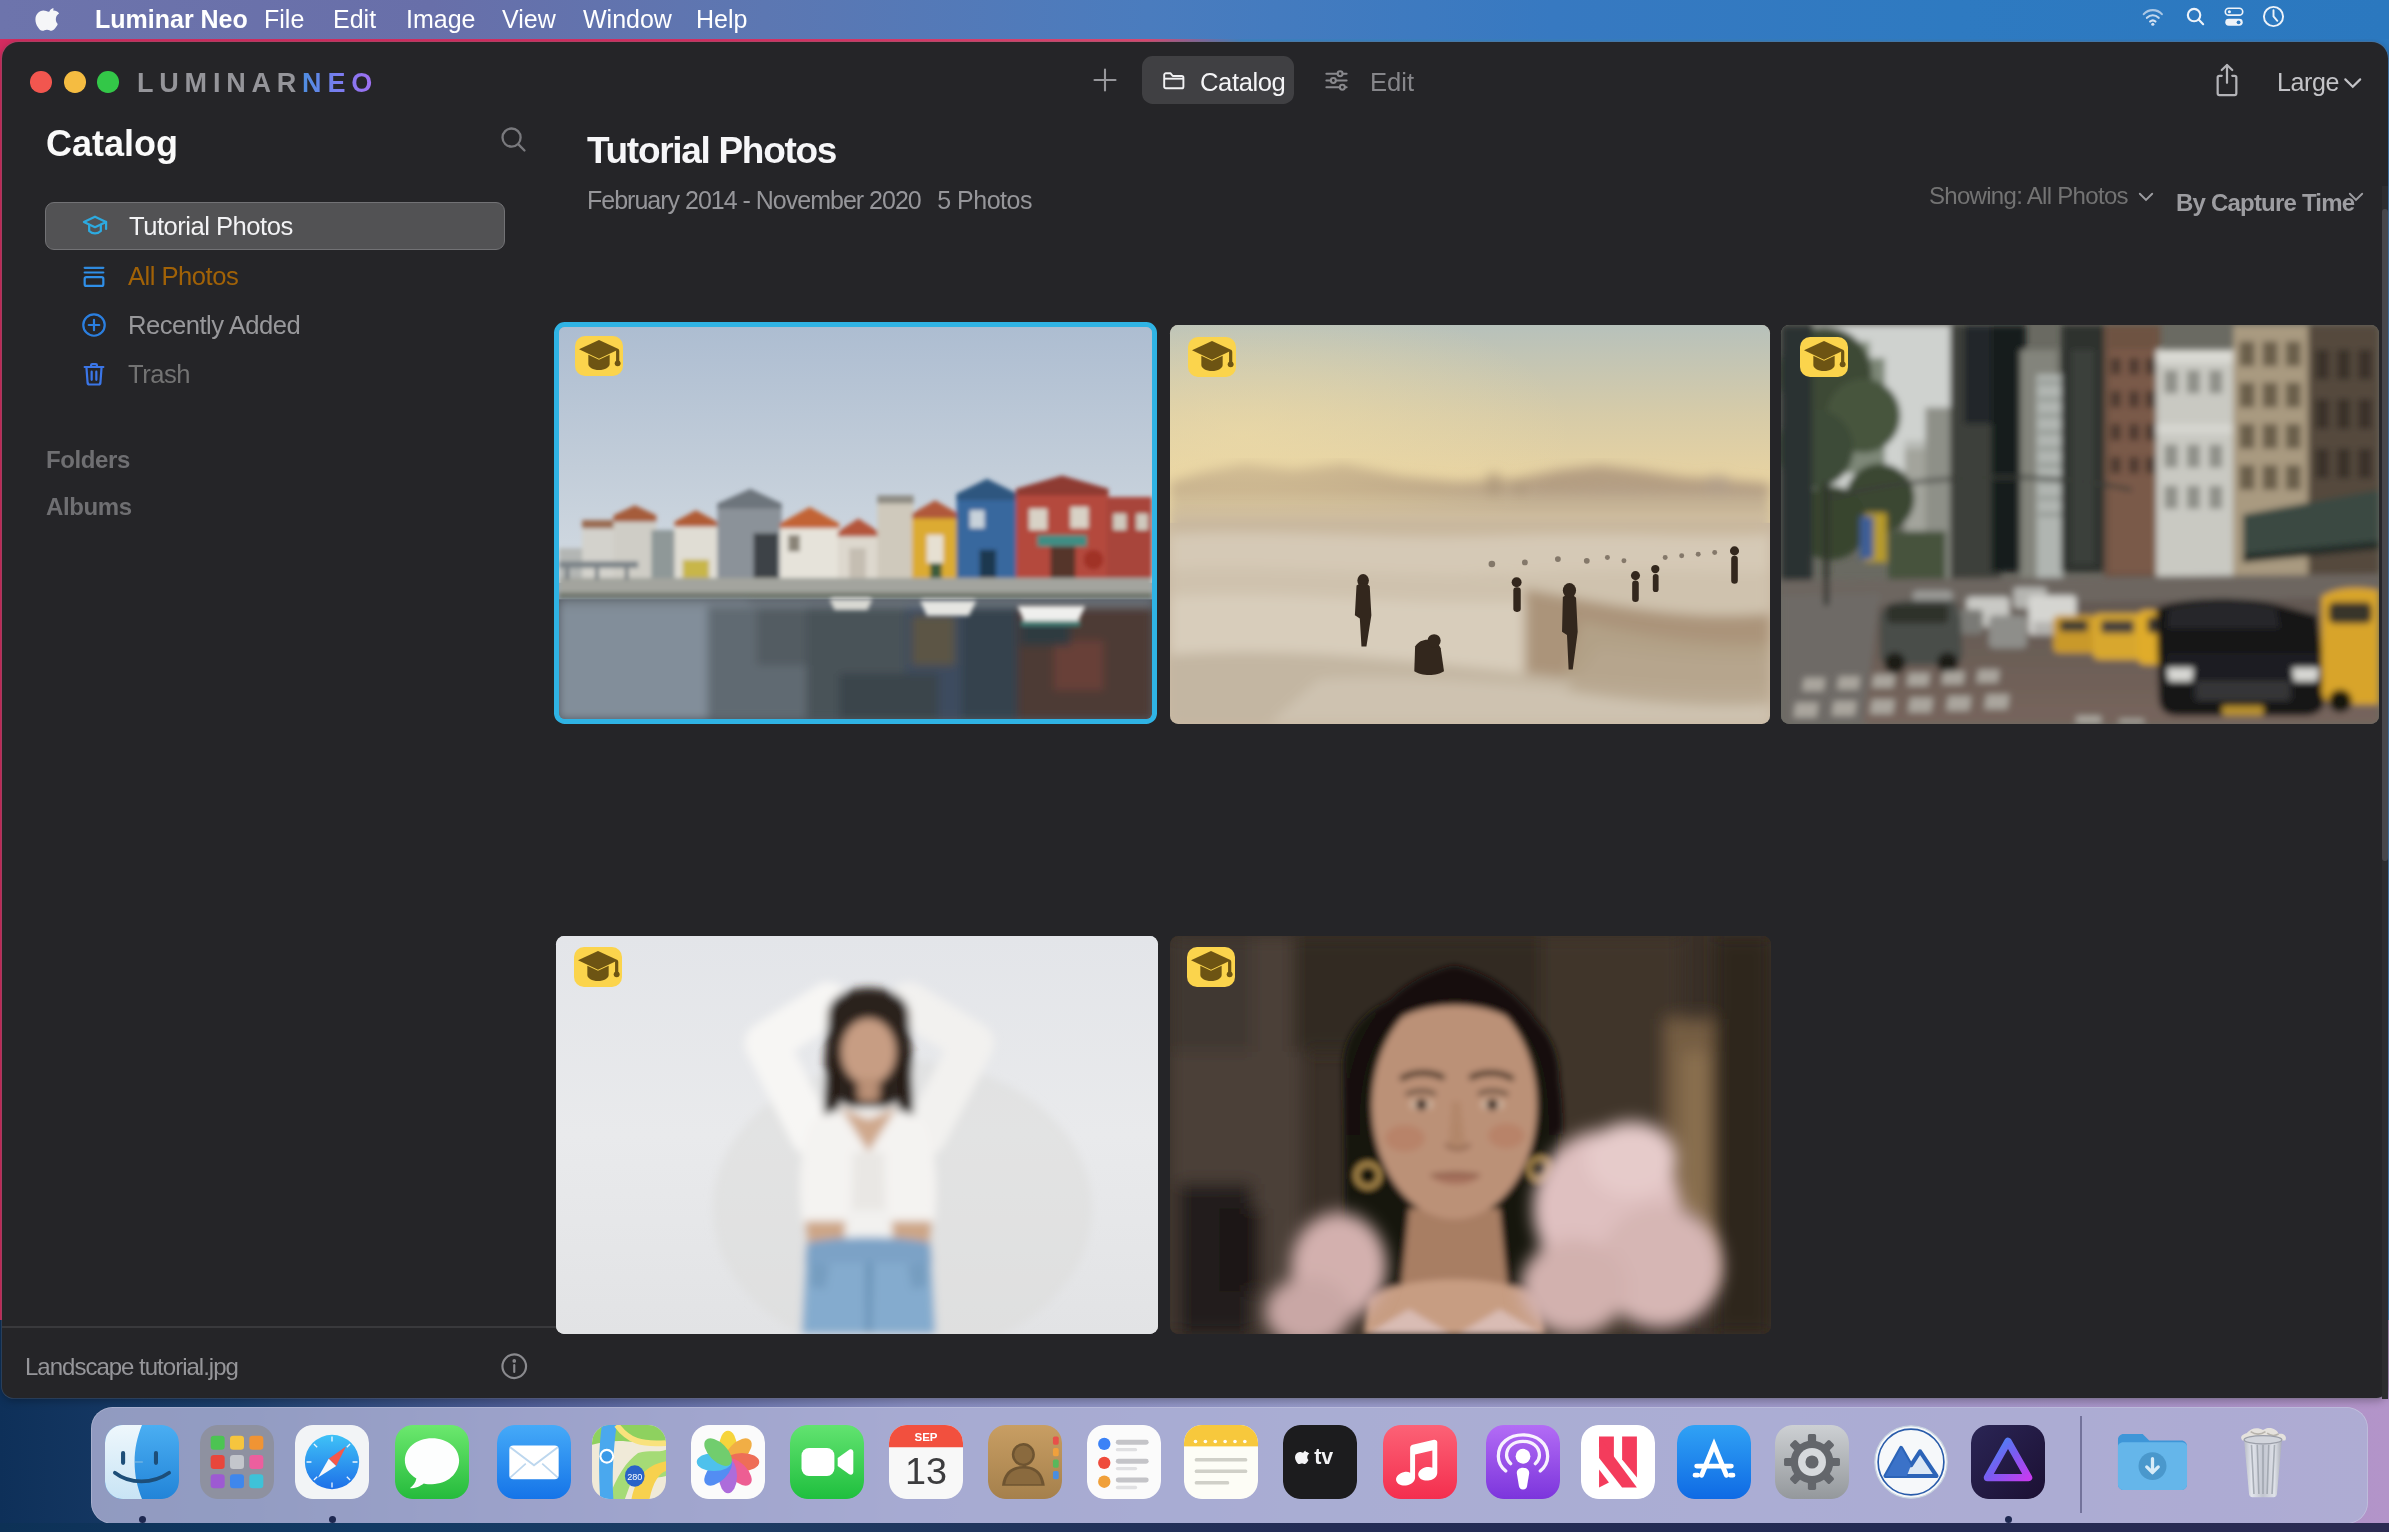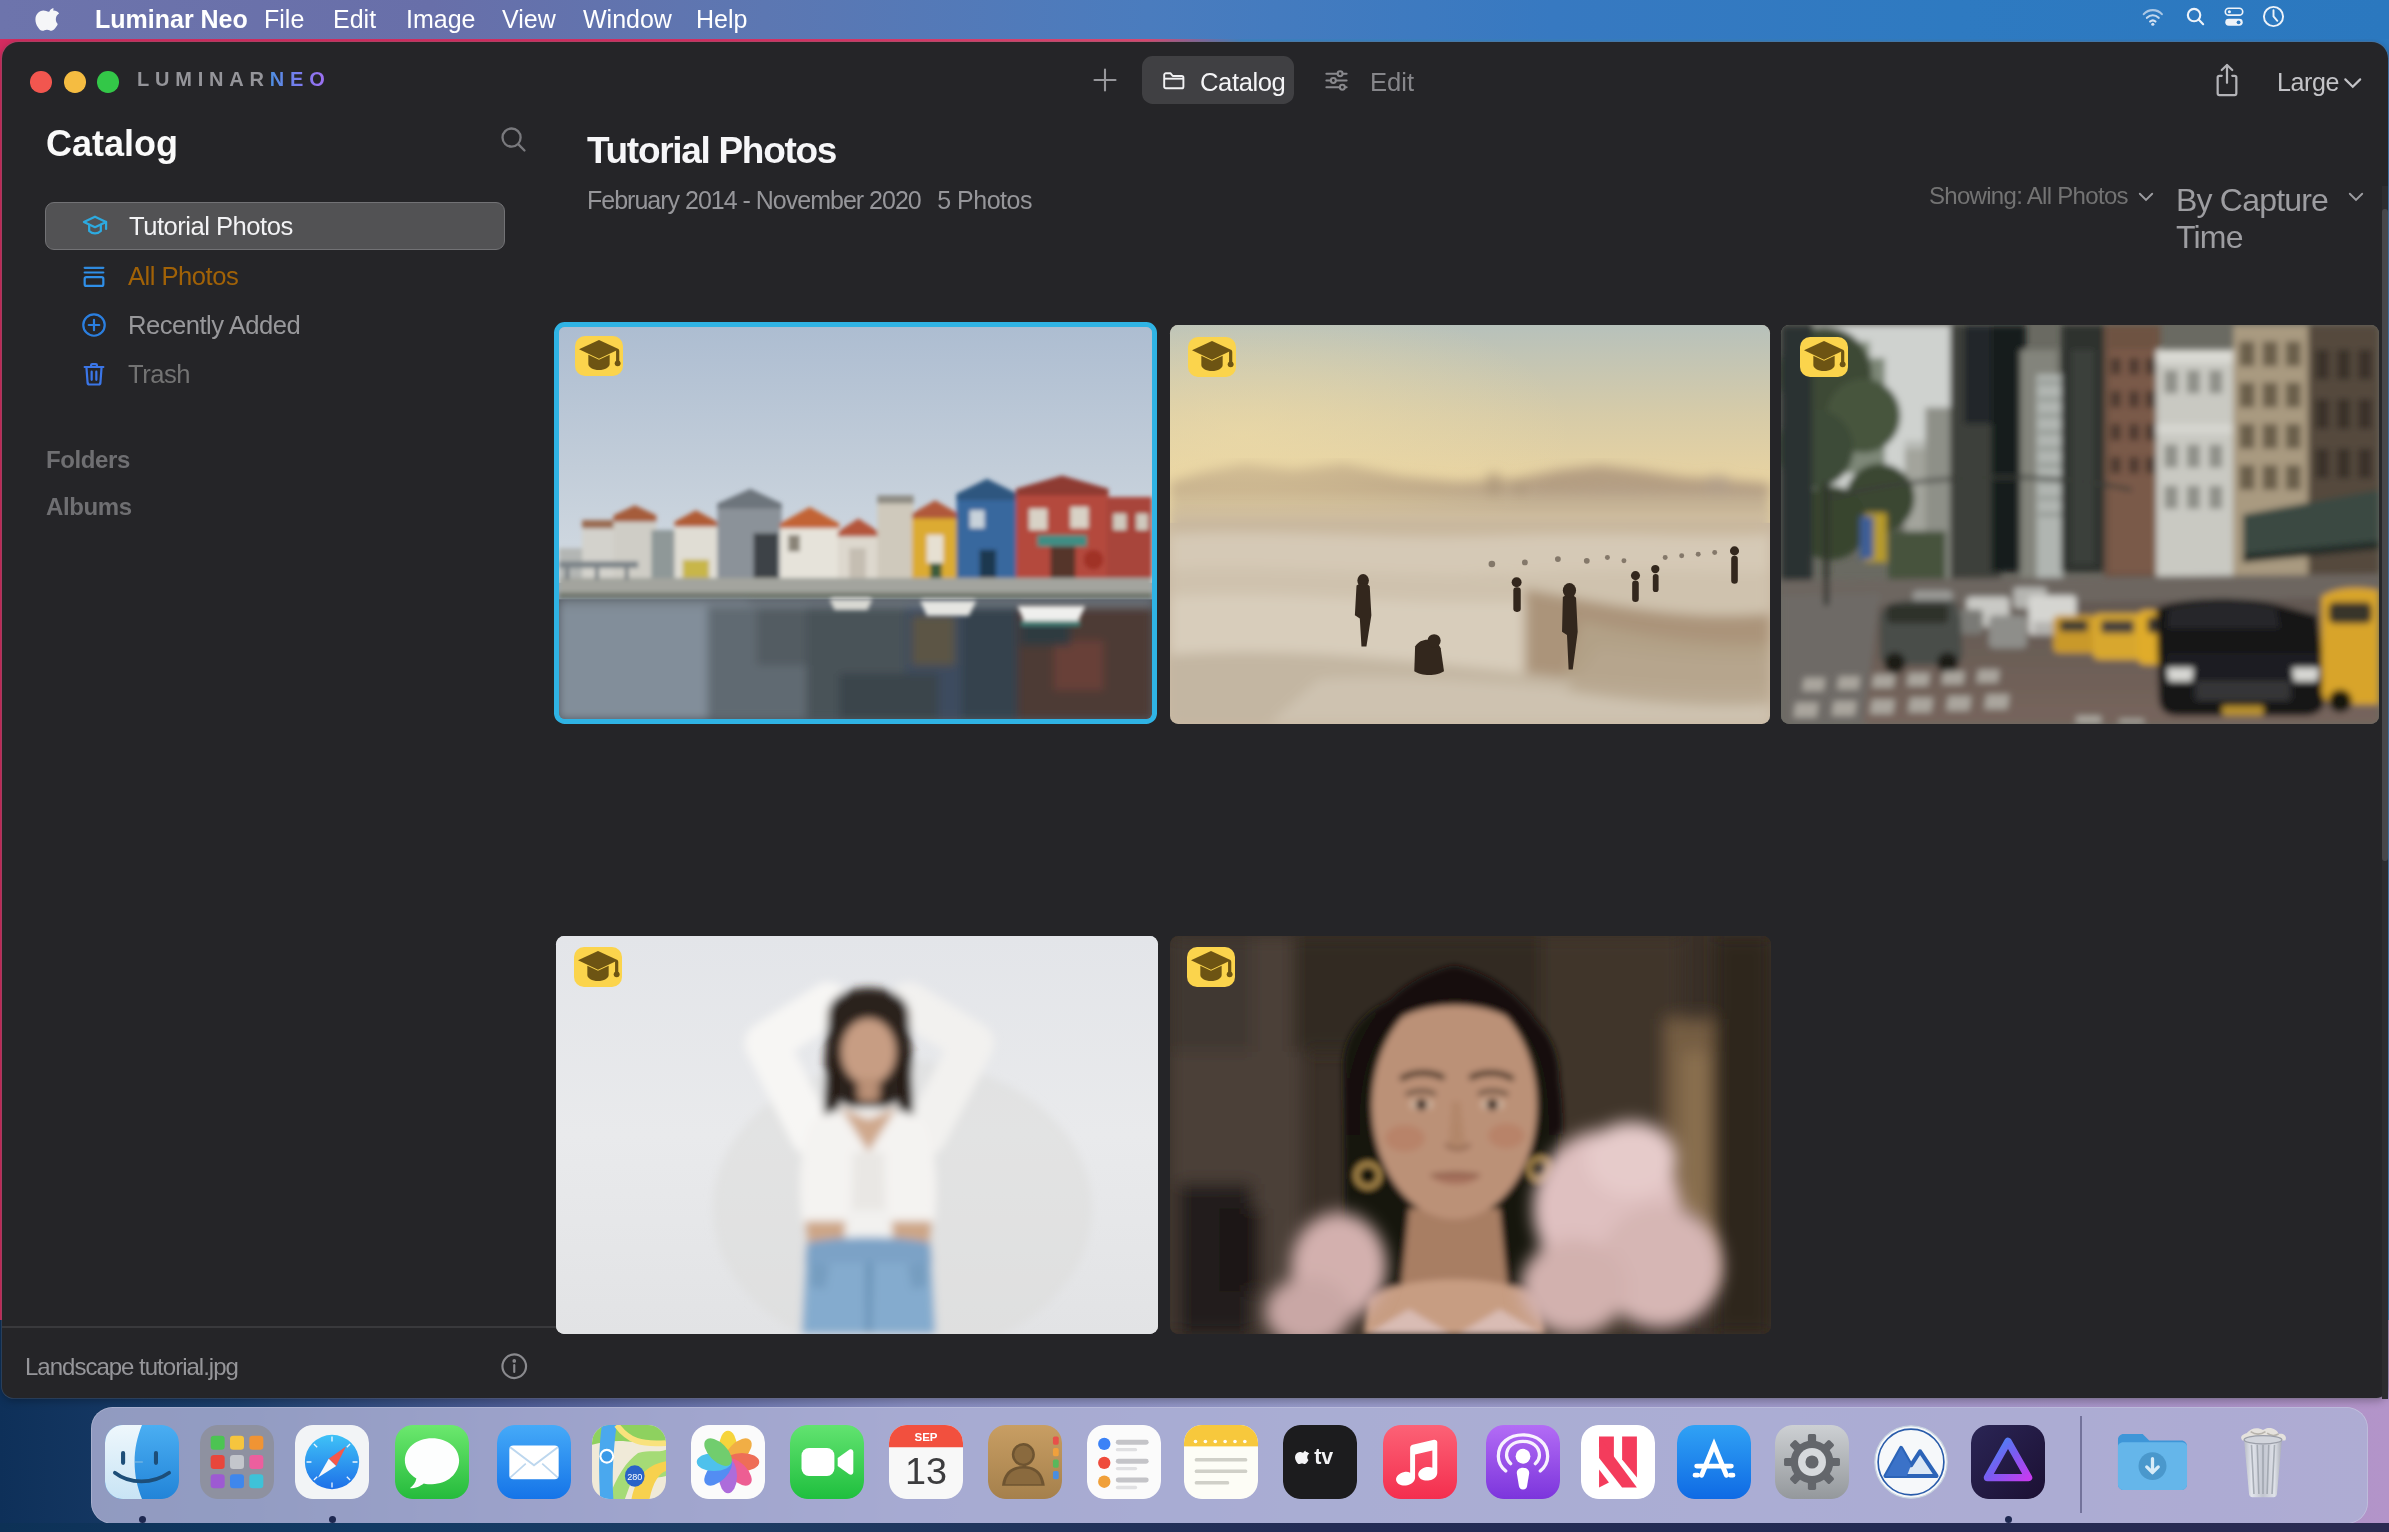--- a/index.html
+++ b/index.html
@@ -69,21 +69,21 @@
   </svg>
   <svg style="position:absolute;left:2262px;top:5px" width="23" height="23" viewBox="0 0 24 24" fill="none" stroke="#eef3f9" stroke-width="2" stroke-linecap="round">
     <circle cx="12" cy="12" r="10"></circle>
     <path d="M12 5.5 L12 12 L16 16.5"></path>
   </svg>
 </div>
 
 <div class="tl" style="left:30px;background:#f2564f;"></div>
 <div class="tl" style="left:64px;background:#f5bc41;"></div>
 <div class="tl" style="left:97px;background:#33c748;"></div>
-<div style="position:absolute;left:137px;top:68px;font-size:20px;letter-spacing:5.8px;font-weight:600;color:#95959a;">LUMINAR<span style="background:linear-gradient(90deg,#4e8ee0,#7b7cf0,#a66df2);-webkit-background-clip:text;background-clip:text;color:transparent;">NEO</span></div>
+<div style="position:absolute;left:137px;top:68px;font-size:27px;letter-spacing:5.8px;font-weight:600;color:#95959a;">LUMINAR<span style="background:linear-gradient(90deg,#4e8ee0,#7b7cf0,#a66df2);-webkit-background-clip:text;background-clip:text;color:transparent;">NEO</span></div>
 
 <svg style="position:absolute;left:1091px;top:66px" width="28" height="28" viewBox="0 0 24 24" fill="none" stroke="#98989c" stroke-width="1.8" stroke-linecap="round">
     <path d="M12 3 L12 21 M3 12 L21 12"></path>
   </svg>
 
 <div style="position:absolute;left:1142px;top:56px;width:152px;height:48px;background:#404043;border-radius:10.7px;"></div>
 <svg style="position:absolute;left:1161px;top:68px" width="25.6" height="25.6" viewBox="0 0 24 24" fill="none" stroke="#f2f2f4" stroke-width="1.8" stroke-linejoin="round">
     <path d="M3 6.5 C3 5.7 3.7 5 4.5 5 L9 5 L11 7.5 L19.5 7.5 C20.3 7.5 21 8.2 21 9 L21 17.5 C21 18.3 20.3 19 19.5 19 L4.5 19 C3.7 19 3 18.3 3 17.5 Z"></path>
     <path d="M3 10 L21 10"></path>
   </svg>
@@ -147,21 +147,21 @@
 <div class="label" style="top:446px;">Folders</div>
 <div class="label" style="top:493px;">Albums</div>
 
 <div style="position:absolute;left:587px;top:130px;font-size:37px;font-weight:700;letter-spacing:-1.3px;color:#f6f6f8;">Tutorial Photos</div>
 <div style="position:absolute;left:587px;top:186px;font-size:25px;letter-spacing:-1px;color:#96969a;">February 2014 - November 2020<span style="margin-left:16.5px;letter-spacing:-0.5px;">5 Photos</span></div>
 
 <div style="position:absolute;left:1929px;top:182px;font-size:24px;letter-spacing:-0.7px;color:#737373;">Showing: All Photos</div>
 <svg style="position:absolute;left:2137px;top:191px" width="18" height="12.4" viewBox="0 0 26 18" fill="none" stroke="#9d9da1" stroke-width="2.8" stroke-linecap="round">
     <path d="M4 4 L13 13 L22 4"></path>
   </svg>
-<div style="position:absolute;left:2176px;top:182px;font-size:32px;letter-spacing:-0.8px;color:#9d9da1;">By Capture Time</div>
+<div style="position:absolute;left:2176px;top:189px;font-size:24px;letter-spacing:-0.8px;color:#9d9da1;font-weight:bold;">By Capture Time</div>
 <svg style="position:absolute;left:2347px;top:191px" width="18" height="12.4" viewBox="0 0 26 18" fill="none" stroke="#9d9da1" stroke-width="2.8" stroke-linecap="round">
     <path d="M4 4 L13 13 L22 4"></path>
   </svg>
 
 <div style="position:absolute;left:2382px;top:186px;width:5.8px;height:1213px;background:#2c2c2f;"></div>
 <div style="position:absolute;left:2382px;top:209px;width:5.8px;height:652px;background:#47474b;border-radius:3.3px;"></div>
 
 <div style="position:absolute;left:1.7px;top:1326px;width:554px;height:1.7px;background:#39393c;"></div>
 <div style="position:absolute;left:25px;top:1353px;font-size:24px;letter-spacing:-1px;color:#96969a;">Landscape tutorial.jpg</div>
 <svg style="position:absolute;left:499px;top:1351px" width="30.5" height="30.5" viewBox="0 0 24 24" fill="none" stroke="#8a8a8e" stroke-width="1.7" stroke-linecap="round">

